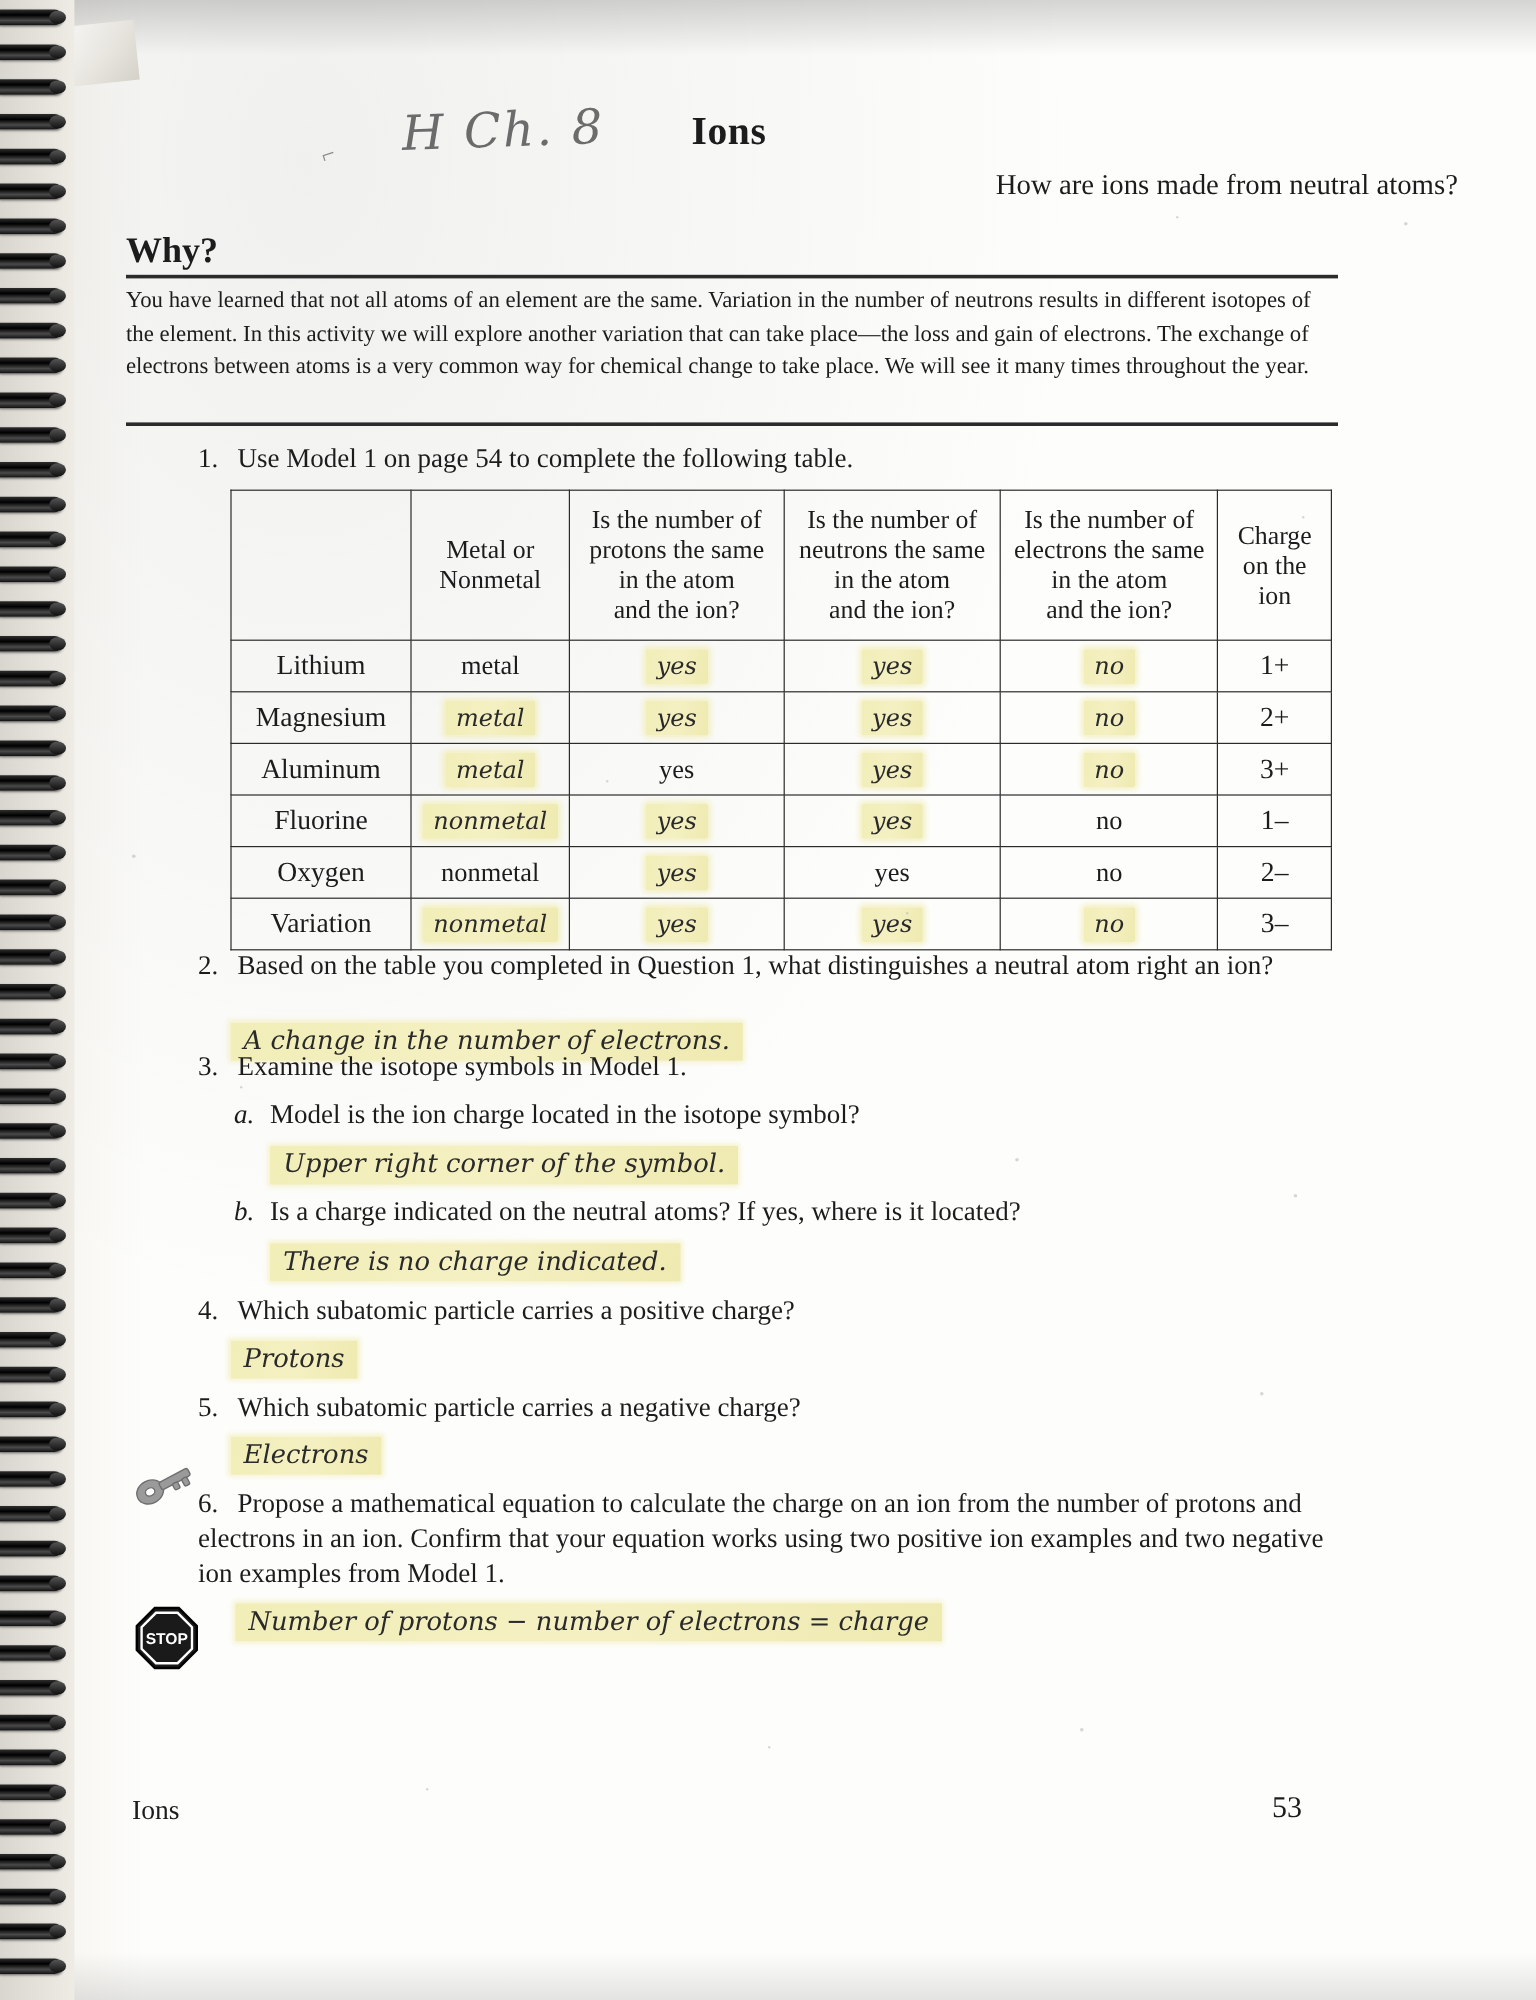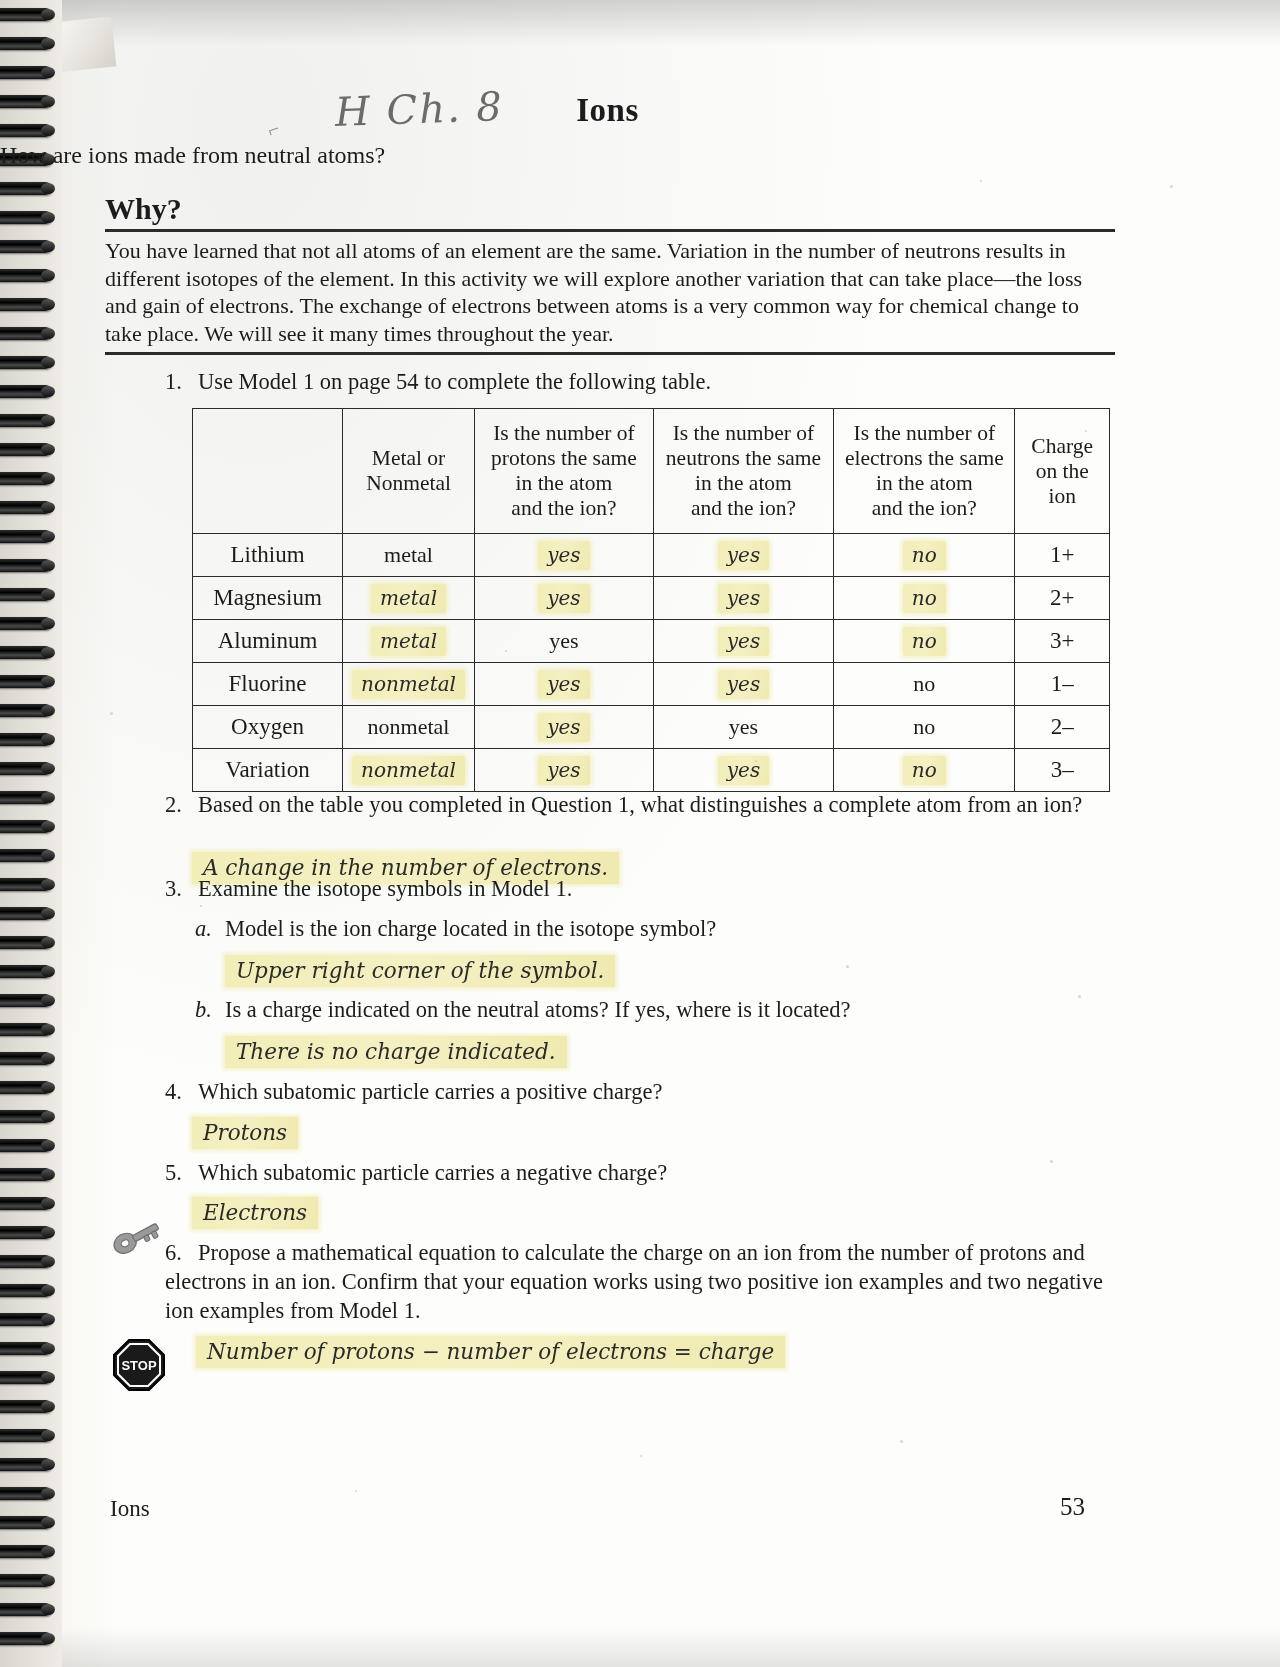--- a/index.html
+++ b/index.html
@@ -68,34 +68,34 @@
     position:absolute;left:268px;top:118px;
     font-size:20px;color:#8a8a8a;transform:rotate(-18deg);
   }
   .doc-title{
     position:absolute;left:0;top:92px;width:1215px;
     text-align:center;
     font-size:33px;font-weight:bold;letter-spacing:.5px;
   }
   .doc-subtitle{
     position:absolute;left:0;top:142px;width:1215px;
-    text-align:left;font-size:24px;
+    text-align:right;font-size:24px;
   }
   .why-head{
     position:absolute;left:105px;top:192px;
     font-size:30px;font-weight:bold;
   }
   .rule{
     position:absolute;background:#2b2b2b;
   }
   .rule.top{left:105px;top:229px;width:1010px;height:2.5px;}
   .rule.bottom{left:105px;top:352px;width:1010px;height:2.5px;}
   .why-body{
     position:absolute;left:105px;top:237px;width:1010px;
-    font-size:22px;line-height:27.5px;text-align:left;font-family:Liberation Serif, serif;
+    font-size:19px;line-height:27.5px;text-align:left;font-family:Liberation Serif, serif;
   }
   
   .q1{
     position:absolute;left:165px;top:369px;width:950px;
     font-size:22.5px;
   }
   .q-num{display:inline-block;width:33px;}
   
   table.ions{
     position:absolute;left:192px;top:408px;
@@ -342,21 +342,21 @@
           <td><span class="hw hl">nonmetal</span></td>
           <td><span class="hw hl">yes</span></td>
           <td><span class="hw hl">yes</span></td>
           <td><span class="hw hl">no</span></td>
           <td style="font-size: 23px;">3–</td>
         </tr>
       </tbody>
   </table>
 
   <div class="qblock q2">
-    <span class="indent">2.</span><span>Based on the table you completed in Question 1, what distinguishes a complete atom from an ion?</span>
+    <span class="indent">2.</span><span>Based on the table you completed in Question 1, what distinguishes a neutral atom right an ion?</span>
   </div>
   <div class="a2">
     <span class="ans hl">A change in the number of electrons.</span>
   </div>
 
   <div class="qblock q3">
     <span class="indent">3.</span><span>Examine the isotope symbols in Model 1.</span>
   </div>
 
   <div class="qblock q3a">

